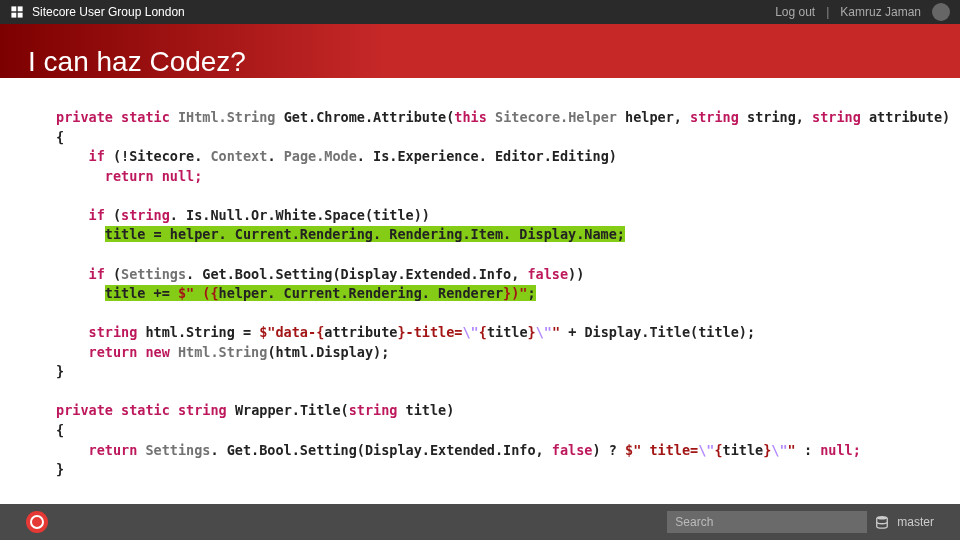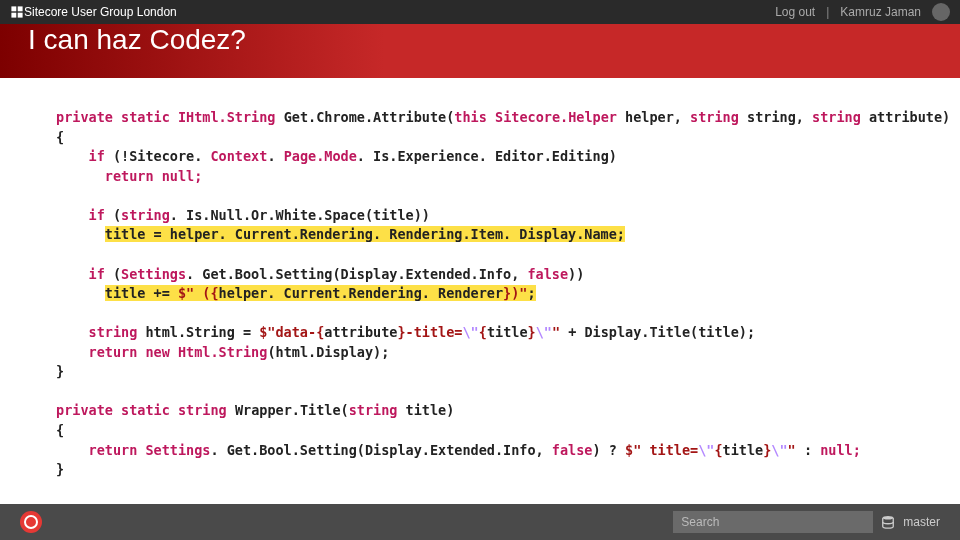--- a/index.html
+++ b/index.html
@@ -1,30 +1,30 @@
 <!DOCTYPE html>
 <html><head>
 <meta charset="utf-8">
 <style>
 *{margin:0;padding:0;box-sizing:border-box}
 body{width:960px;height:540px;font-family:"Segoe UI",Arial,sans-serif;background:#fff;overflow:hidden;position:relative}
 .topbar{height:24px;background:#2a2a2a;color:#fff;display:flex;align-items:center;justify-content:space-between;padding:0 10px;font-size:12px}
-.topbar-left{display:flex;align-items:center;gap:0}
+.topbar-left{display:flex;align-items:center;gap:8px}
 .sitecore-logo{width:14px;height:14px}
 .topbar-right{display:flex;align-items:center;gap:11px;color:#aaa}
 .avatar{width:18px;height:18px;border-radius:50%;background:#666}
-.hero{height:54px;background:linear-gradient(to right,#7d0000 0%,#c62828 40%,#c62828 100%);color:#fff;display:flex;align-items:flex-start;padding-left:28px;position:relative}
+.hero{height:54px;background:linear-gradient(to right,#7d0000 0%,#c62828 40%,#c62828 100%);color:#fff;display:flex;align-items:flex-end;padding-left:28px;position:relative}
 .hero-title{font-size:28px;font-weight:300;font-family:"Segoe UI Light","Segoe UI",Arial,sans-serif}
 .code-area{padding:30px 56px 0 56px;font-family:Consolas,Menlo,monospace;font-size:13.5px;line-height:1.45;white-space:pre;color:#222;font-weight:600}
 .kw{color:#be185d;font-weight:700}
-.tp{color:#be185d;font-weight:700}
-.hl{background:#fde047}
+.tp{color:#737373;font-weight:700}
+.hl{background:#84cc16}
 .str{color:#a31515}
 .str-esc{color:#b388ff}
-.footer{position:absolute;bottom:0;left:0;right:0;height:36px;background:#4a4a4a;display:flex;align-items:center;justify-content:space-between;padding:0 20px;color:#ccc;font-size:12px}
+.footer{position:absolute;bottom:0;left:0;right:0;height:36px;background:#4a4a4a;display:flex;align-items:center;justify-content:space-between;padding:0 26px;color:#ccc;font-size:12px}
 .footer-left{display:flex;align-items:center;gap:8px}
 .circle-logo{width:22px;height:22px;border-radius:50%;background:#e53935;display:flex;align-items:center;justify-content:center}
 .circle-logo::after{content:"";width:10px;height:10px;border:2px solid #fff;border-radius:50%}
 .search-input{background:#6a6a6a;border:none;color:#ccc;padding:4px 60px 4px 8px;font-size:12px;width:200px}
 .search-input::placeholder{color:#bbb}
 .footer-right{display:flex;align-items:center;gap:8px}
 .db-icon{width:14px;height:14px}
 .divider{color:#888}
 </style>
 </head>

